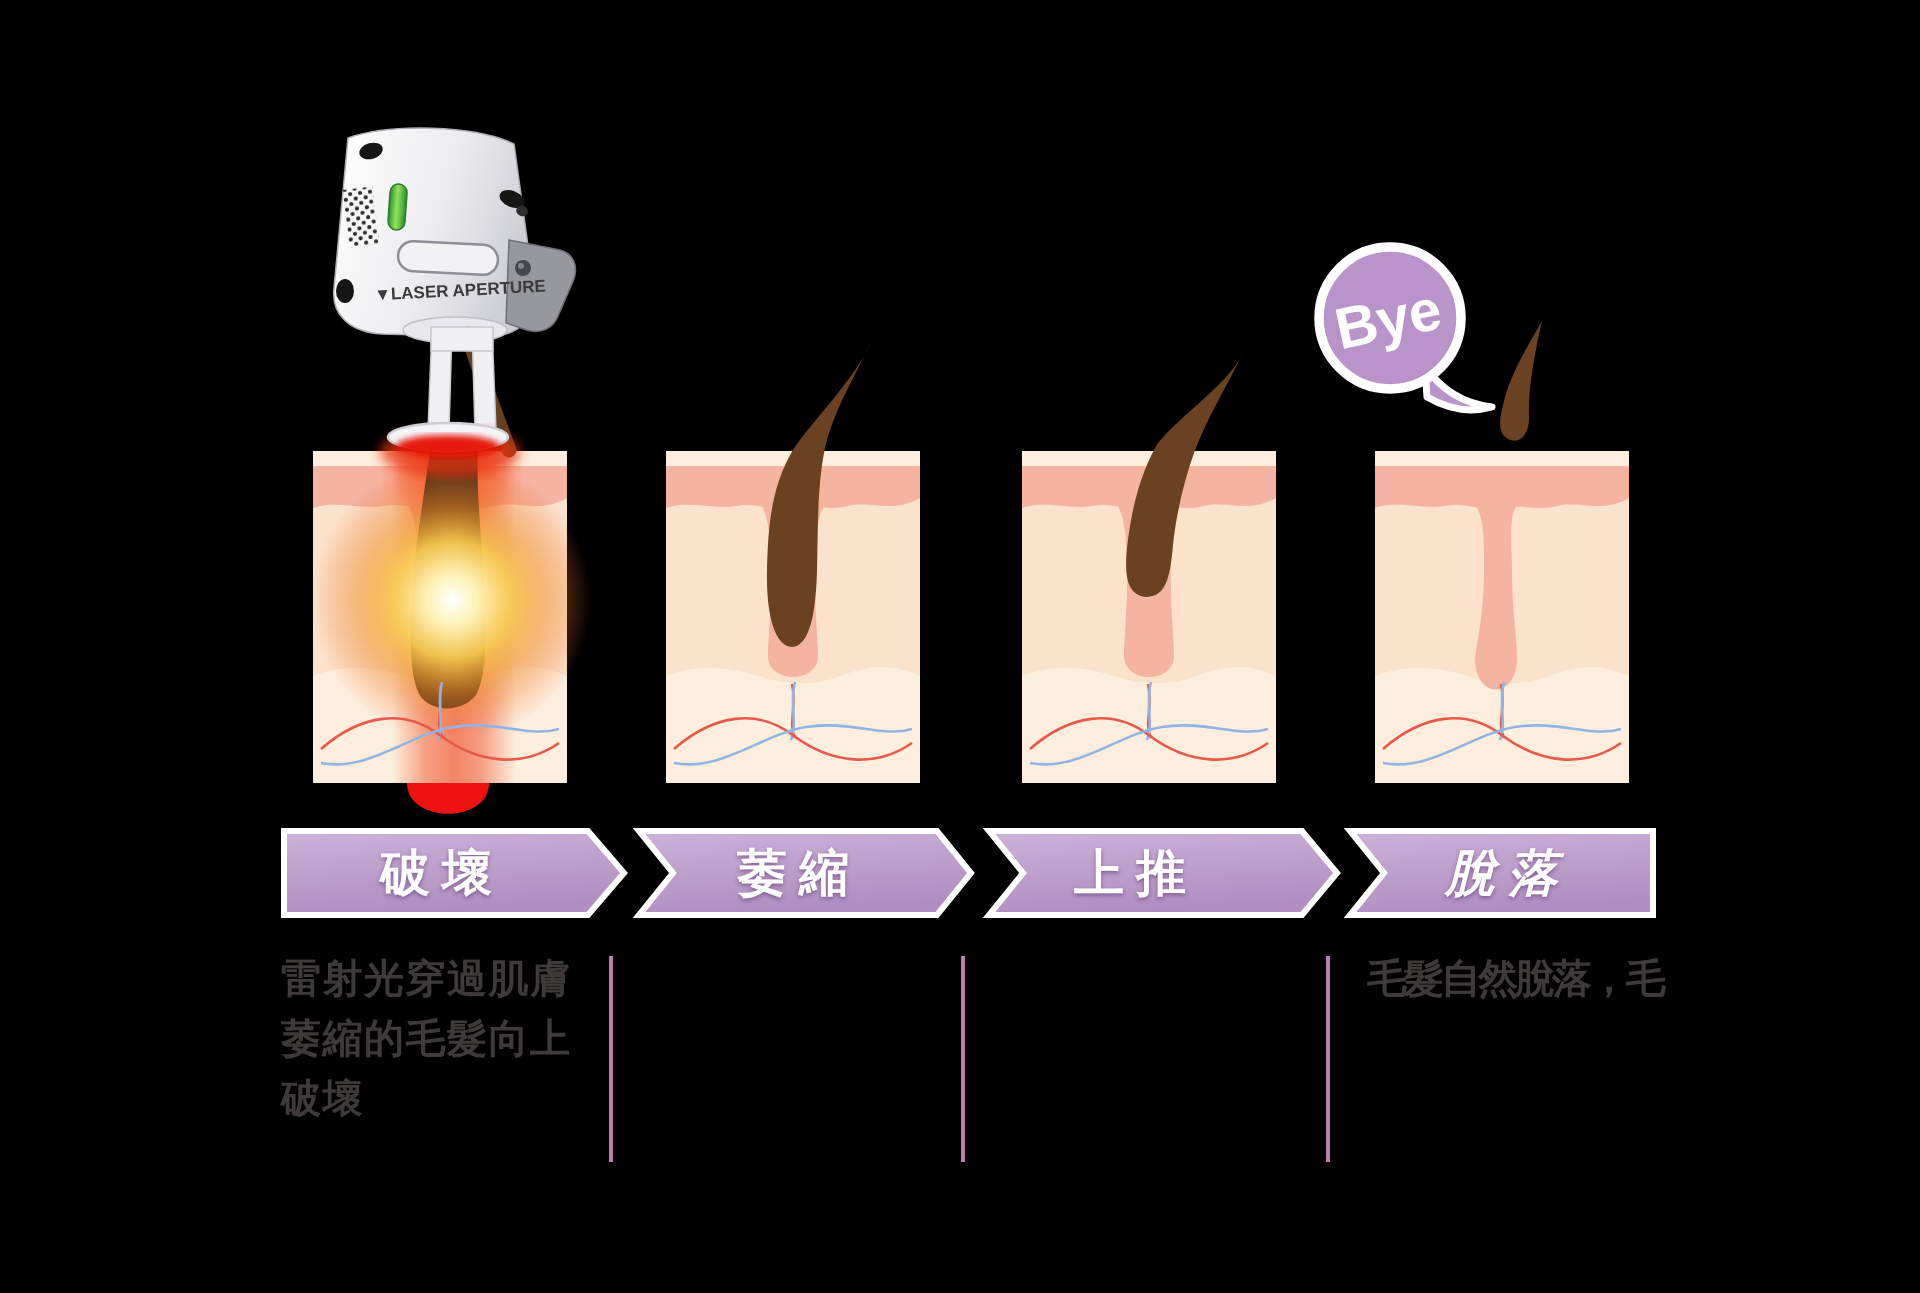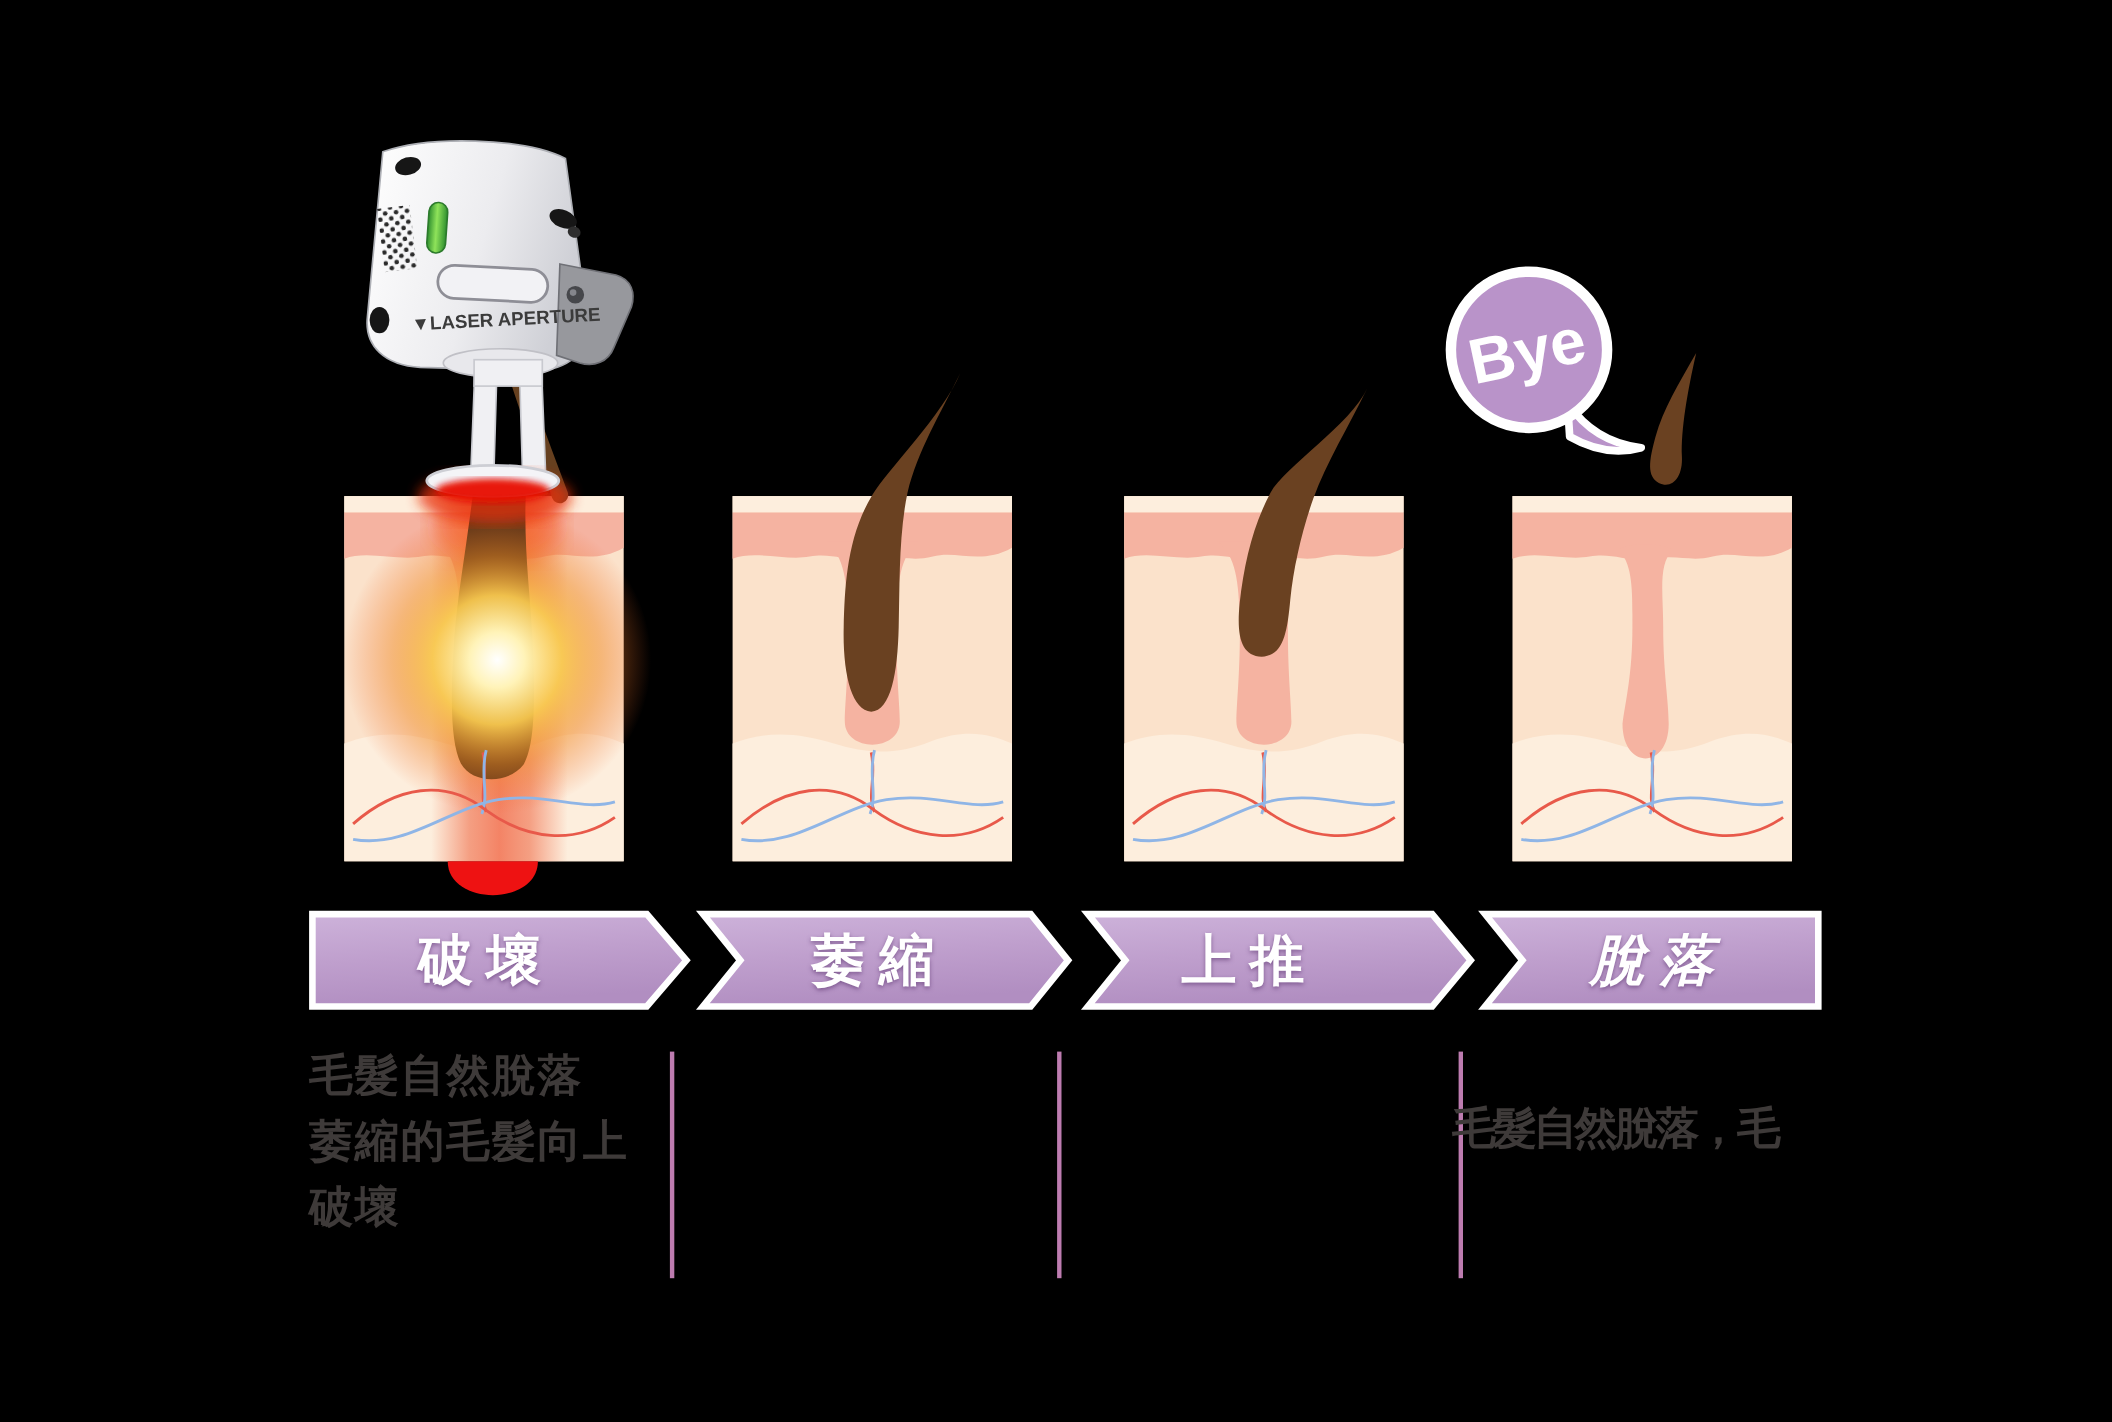--- a/index.html
+++ b/index.html
@@ -150,26 +150,26 @@
 </svg>
 
 <div class="device-label">▼LASER APERTURE</div>
 
 <div class="banner-label" style="left:284px;width:304px;">破壞</div>
 <div class="banner-label" style="left:648px;width:290px;">萎縮</div>
 <div class="banner-label" style="left:978px;width:304px;">上推</div>
 <div class="banner-label" style="left:1350px;width:303px;font-style:italic;">脫落</div>
 
 <div class="desc" style="left:281px;width:330px;">
-  <div>毛髮自然脫落</div>
+  <div>雷射光穿過肌膚</div>
   <div>萎縮的毛髮向上</div>
   <div>破壞</div>
 </div>
 <div class="divider" style="left:609px;"></div>
 <div class="divider" style="left:961px;"></div>
 <div class="desc" style="left:991px;width:330px;">
 </div>
 <div class="divider" style="left:1326px;"></div>
-<div class="desc tight" style="left:1320px;width:310px;margin-top:48px;">
+<div class="desc tight" style="left:1367px;width:310px;">
   <div>毛髮自然脫落，毛</div>
 </div>
 
 </div>
 
 </body></html>

